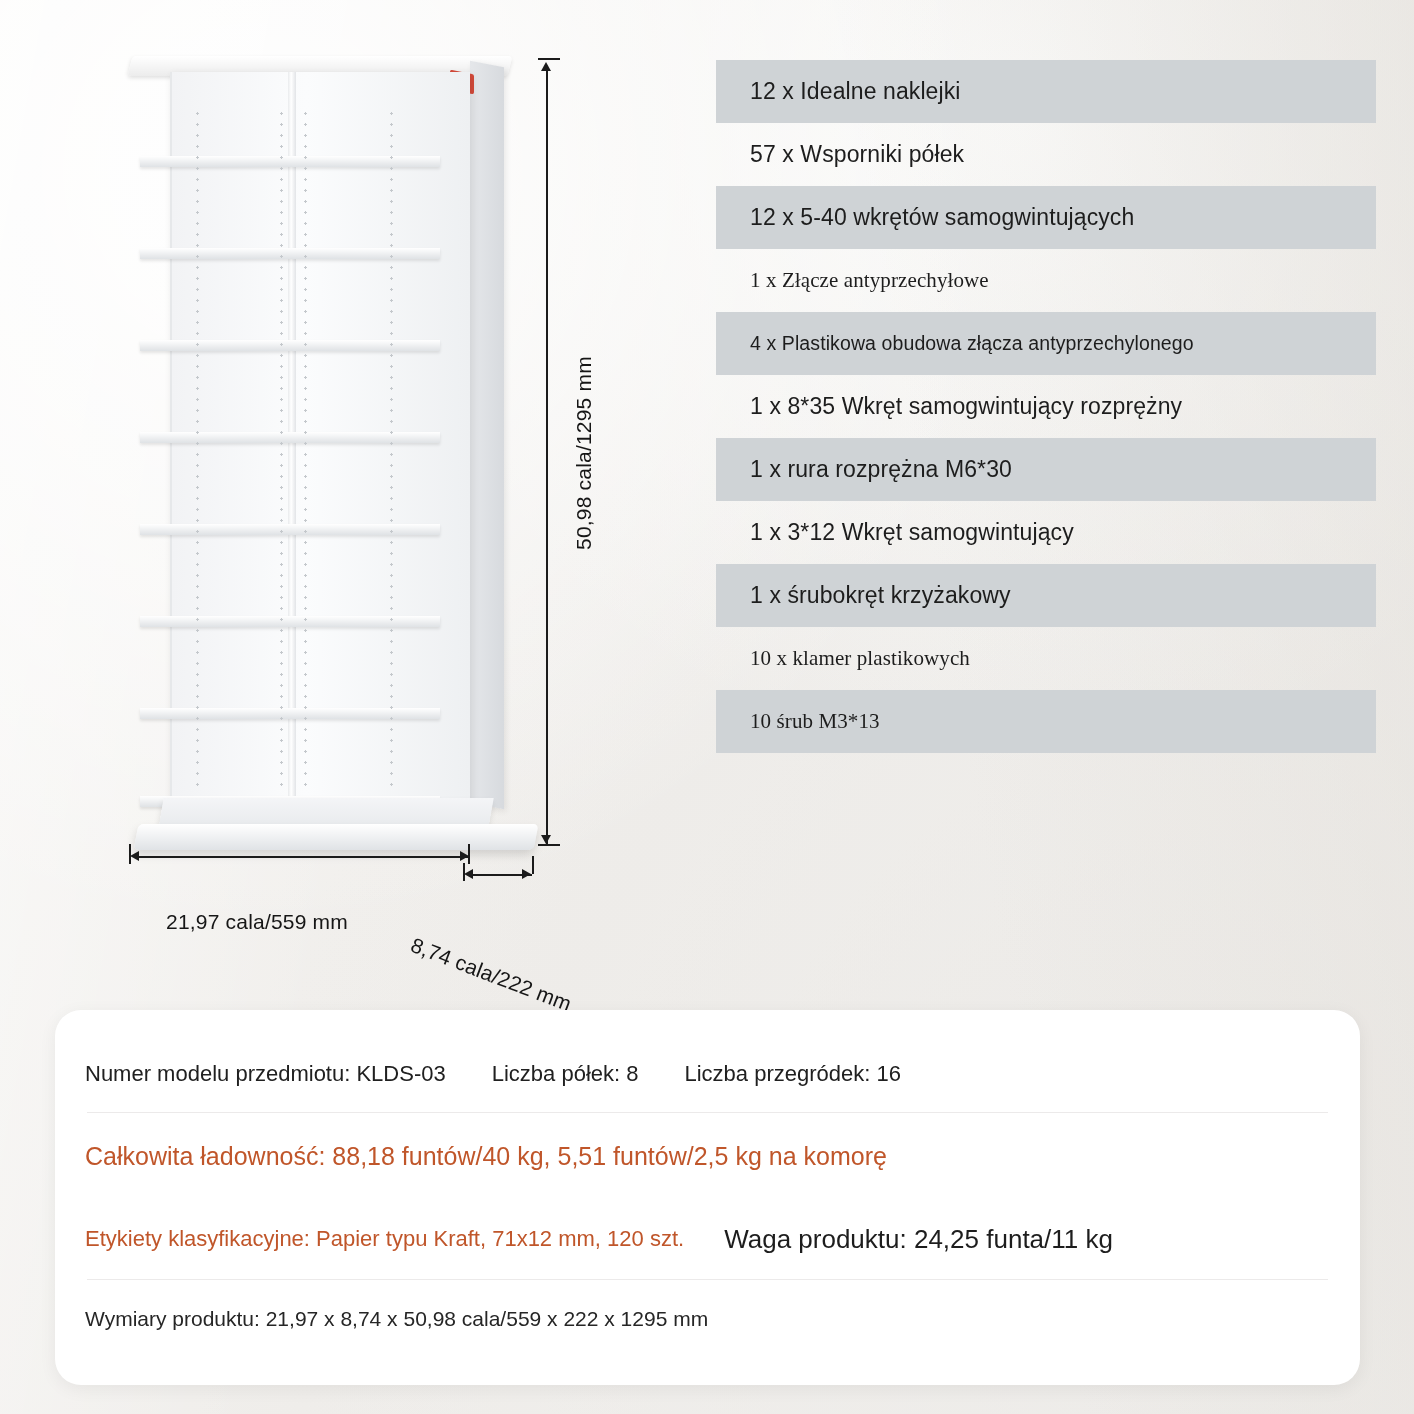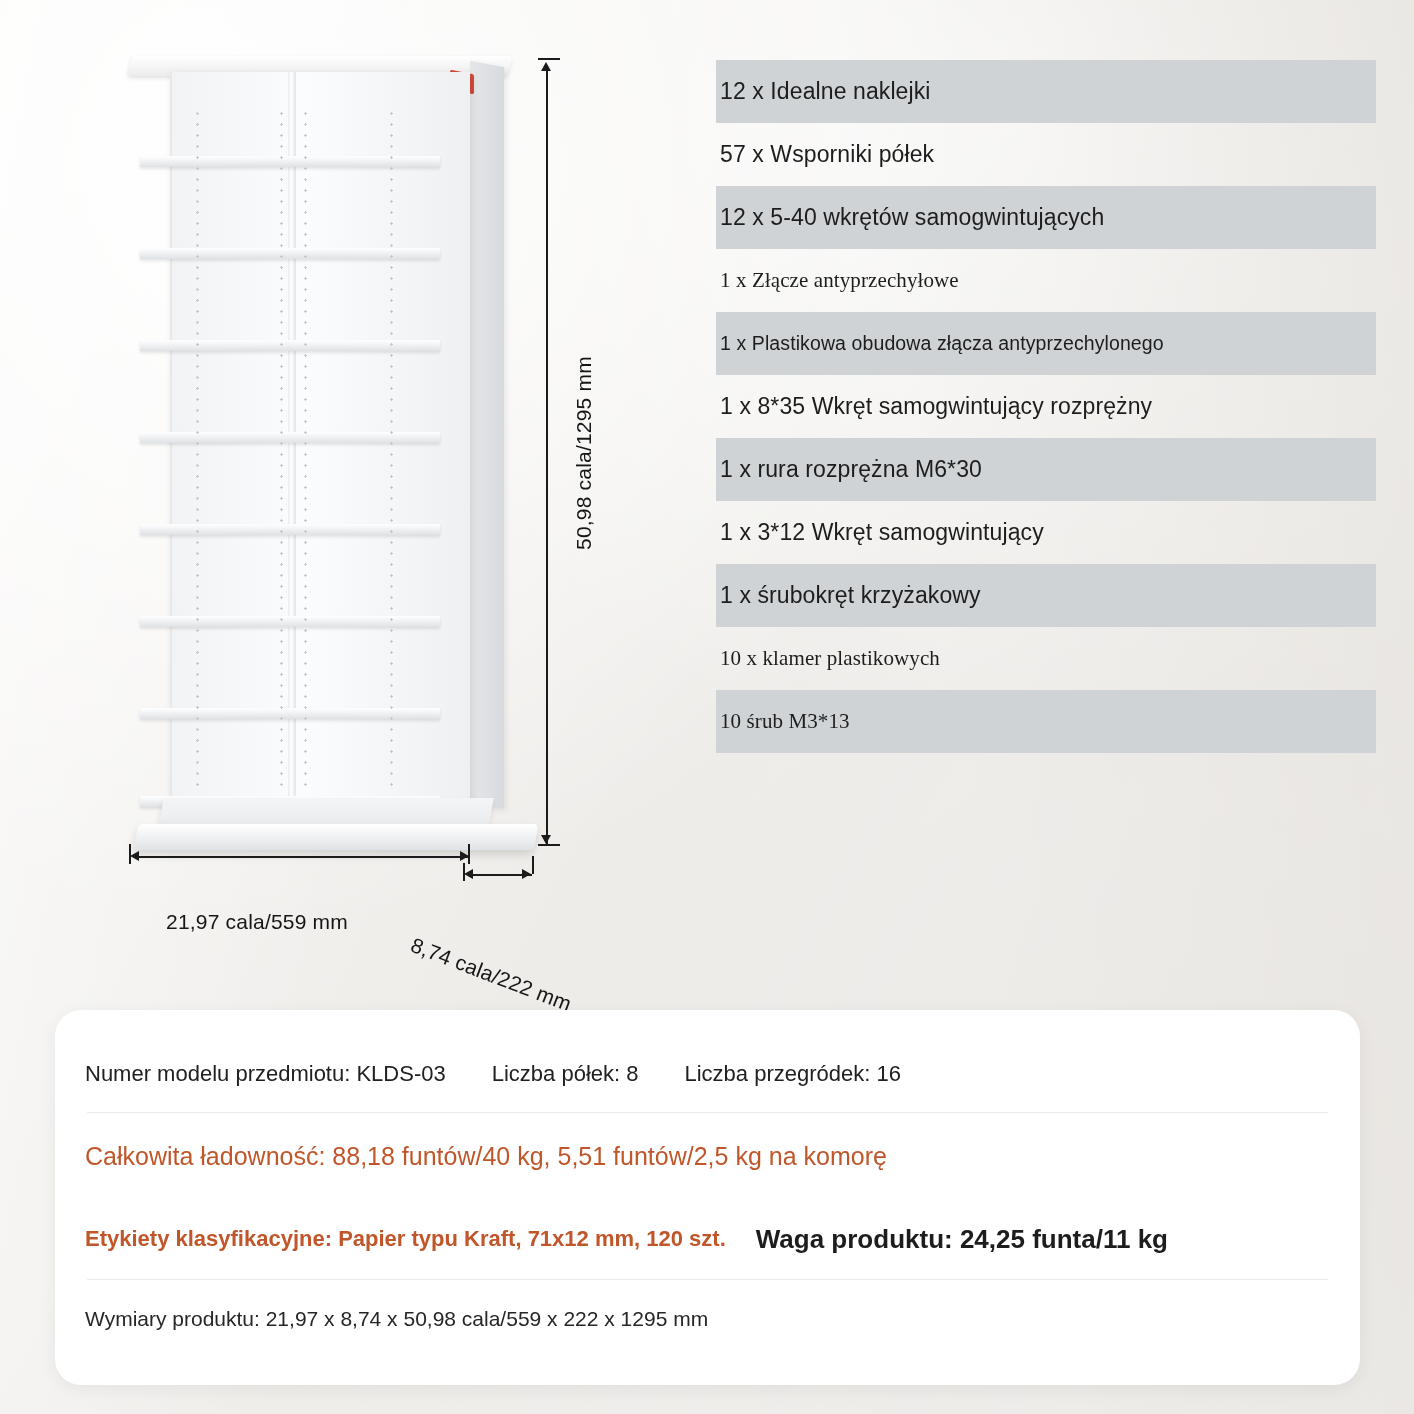--- a/index.html
+++ b/index.html
@@ -149,21 +149,21 @@
   
   .parts-list {
     position: absolute;
     left: 716px; top: 60px;
     width: 660px;
   }
   .part-row {
     height: 63px;
     display: flex;
     align-items: center;
-    padding-left: 4px;
+    padding-left: 34px;
     font-size: 23px;
     color: #1d1d1d;
     letter-spacing: .1px;
   }
   .part-row.shaded { background: #cfd3d6; }
   .part-row.small { font-size: 21px; font-family: Liberation Serif, serif; }
   .part-row.smaller { font-size: 19.5px; }
 
   
   .spec-card {
@@ -181,21 +181,21 @@
     font-size: 22px;
     color: #202020;
   }
   .spec-row.r1 { height: 76px; gap: 46px; }
   .divider-line {
     height: 1px;
     background: #eceaea;
     margin: 0 2px;
   }
   .spec-row.r2 { height: 86px; font-size: 25px; color: #c0562a; }
-  .spec-row.r3 { height: 80px; gap: 30px; font-weight: bold; }
+  .spec-row.r3 { height: 80px; gap: 40px; }
   .spec-row.r3 .orange { color: #c0562a; font-size: 22px; }
   .spec-row.r3 .dark { color: #1d1d1d; font-size: 26px; }
   .spec-row.r4 { height: 78px; font-size: 21px; color: #262626; }
 </style>
 </head>
 <body>
 
 <div class="bg"></div>
 
 <div class="page">
@@ -256,21 +256,21 @@
     <div class="part-row">
         <span>57 x Wsporniki półek</span>
       </div>
     <div class="part-row shaded">
         <span>12 x 5-40 wkrętów samogwintujących</span>
       </div>
     <div class="part-row small">
         <span>1 x Złącze antyprzechyłowe</span>
       </div>
     <div class="part-row shaded smaller">
-        <span>1 x Plastikowa obudowa złącza antyprzechylonego</span>
+        <span>4 x Plastikowa obudowa złącza antyprzechylonego</span>
       </div>
     <div class="part-row">
         <span>1 x 8*35 Wkręt samogwintujący rozprężny</span>
       </div>
     <div class="part-row shaded">
         <span>1 x rura rozprężna M6*30</span>
       </div>
     <div class="part-row">
         <span>1 x 3*12 Wkręt samogwintujący</span>
       </div>

